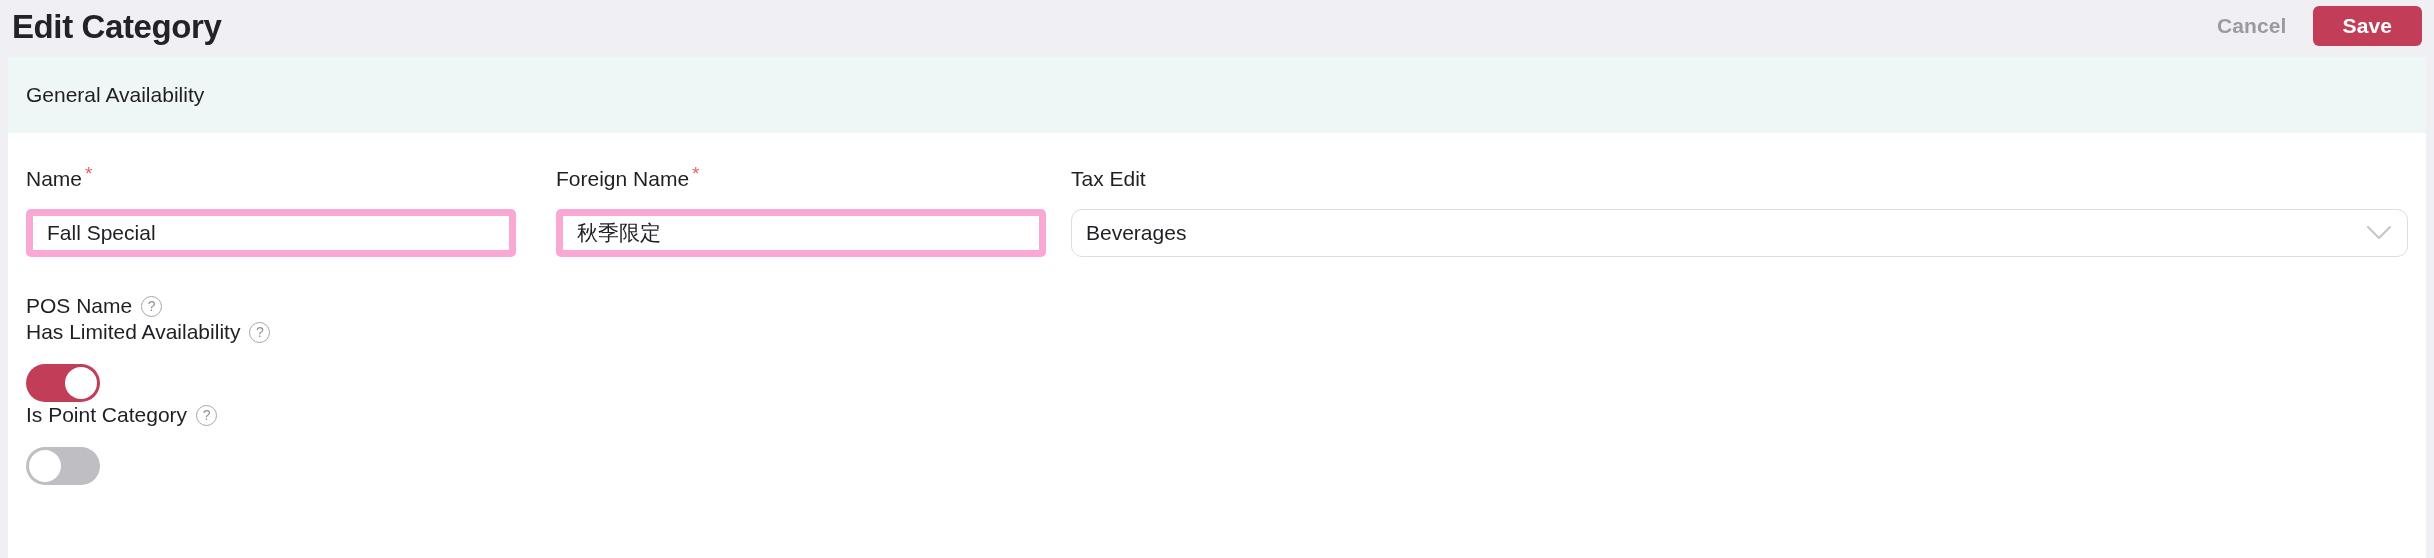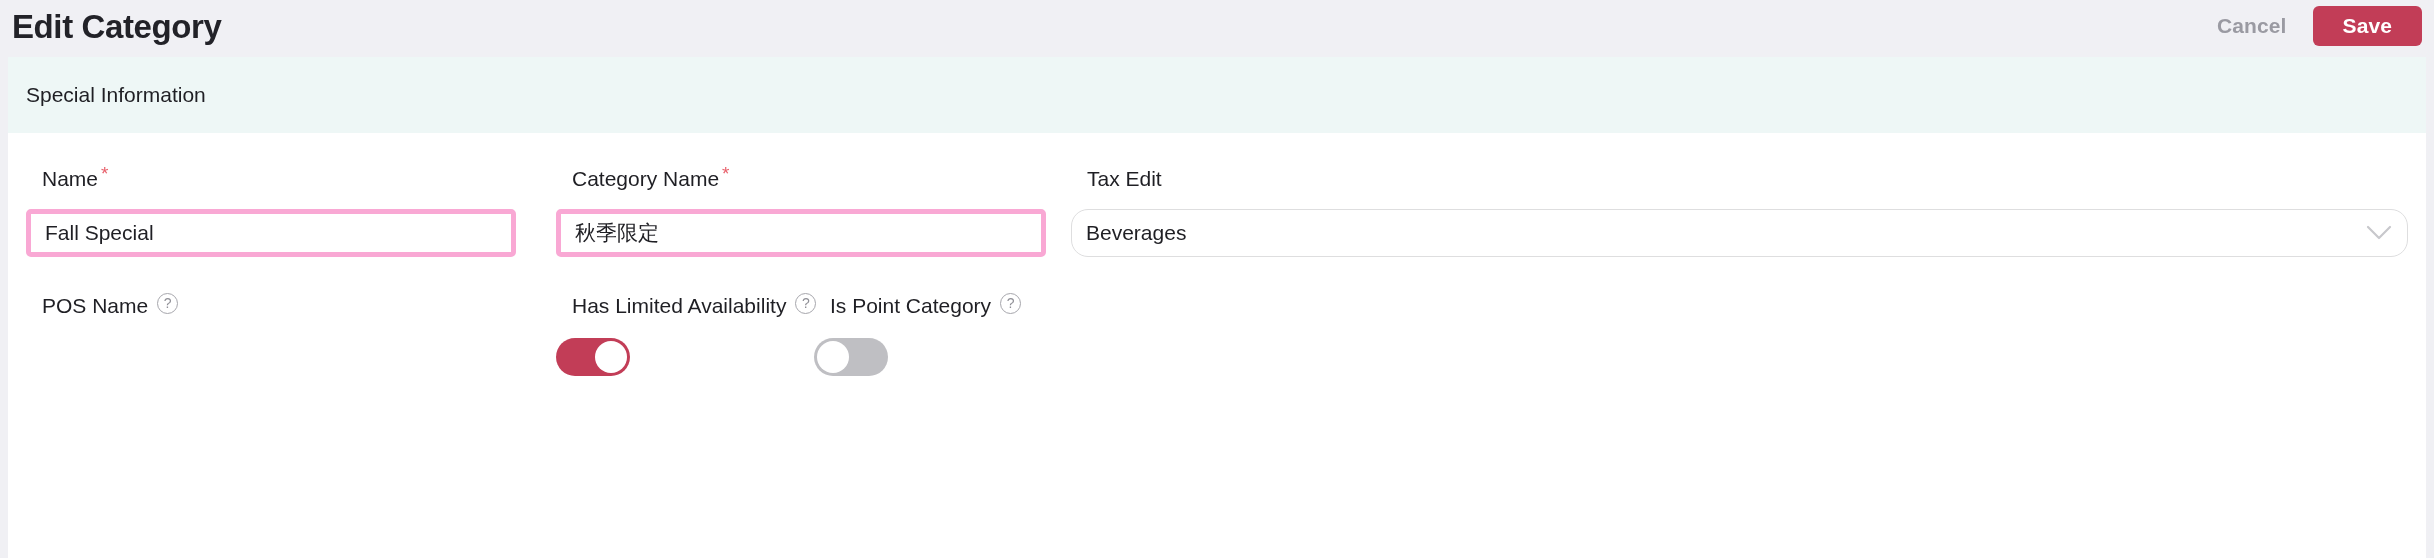--- a/index.html
+++ b/index.html
@@ -113,40 +113,39 @@
   .form-body {
     padding: 0 18px;
   }
 
   .form-row {
     display: flex;
     align-items: flex-start;
   }
 
   .row-one { padding-top: 33px; }
-  .row-two { padding-top: 36px; }
+  .row-two { padding-top: 36px; flex-direction: column; }
 
   .col-name    { width: 530px; }
   .col-foreign { width: 515px; }
   .col-tax     { flex: 1; }
 
   .col-pos        { width: 530px; }
   .col-limited    { width: 258px; }
   .col-point      { flex: 1; }
 
   .field-label {
     display: flex;
-    align-items: flex-start;
+    align-items: center;
     font-size: 21px;
     font-weight: 400;
     color: #1f1f24;
     line-height: 26px;
     height: 26px;
     white-space: nowrap;
-    margin-left: 16px;
   }
 
   .req-star {
     color: #e8606b;
     font-size: 19px;
     line-height: 1;
     margin-left: 3px;
     align-self: flex-start;
     position: relative;
     top: -2px;
@@ -170,21 +169,21 @@
   }
 
   .help-icon span { position: relative; top: -0.5px; }
 
   .text-input {
     display: block;
     width: 100%;
     height: 48px;
     margin-top: 17px;
     padding: 0 14px;
-    border: 5px solid #f9a8d4;
+    border: 7px solid #f9a8d4;
     border-radius: 5px;
     background: #ffffff;
     font-family: inherit;
     font-size: 21px;
     color: #1f1f24;
     outline: none;
   }
 
   .text-input::placeholder { color: #c3c3c7; }
 
@@ -197,21 +196,21 @@
     margin-top: 17px;
     width: 100%;
     max-width: 1352px;
   }
 
   .select-box {
     width: 100%;
     height: 48px;
     padding: 0 44px 0 14px;
     border: 1px solid #dededf;
-    border-radius: 17px;
+    border-radius: 11px;
     background: #ffffff;
     display: flex;
     align-items: center;
     font-size: 21px;
     color: #1f1f24;
     cursor: pointer;
   }
 
   .chevron {
     position: absolute;
@@ -259,38 +258,38 @@
     <div class="page-title">Edit Category</div>
     <div class="topbar-actions">
       <button class="btn-cancel">Cancel</button>
       <button class="btn-save">Save</button>
     </div>
   </div>
 
   <div class="card">
 
     <div class="section-band">
-      <div class="section-title">Special Information</div>
+      <div class="section-title">General Availability</div>
     </div>
 
     <div class="form-body">
 
       <div class="form-row row-one">
 
         <div class="col-name">
           <div class="field-label">
             <span>Name</span>
             <span class="req-star">*</span>
           </div>
           <input class="text-input input-narrow" type="text" value="Fall Special" style="">
         </div>
 
         <div class="col-foreign">
           <div class="field-label">
-            <span>Category Name</span>
+            <span>Foreign Name</span>
             <span class="req-star">*</span>
           </div>
           <input class="text-input input-foreign" type="text" value="秋季限定" style="">
         </div>
 
         <div class="col-tax">
           <div class="field-label">
             <span>Tax Edit</span>
           </div>
           <div class="select-wrap">

